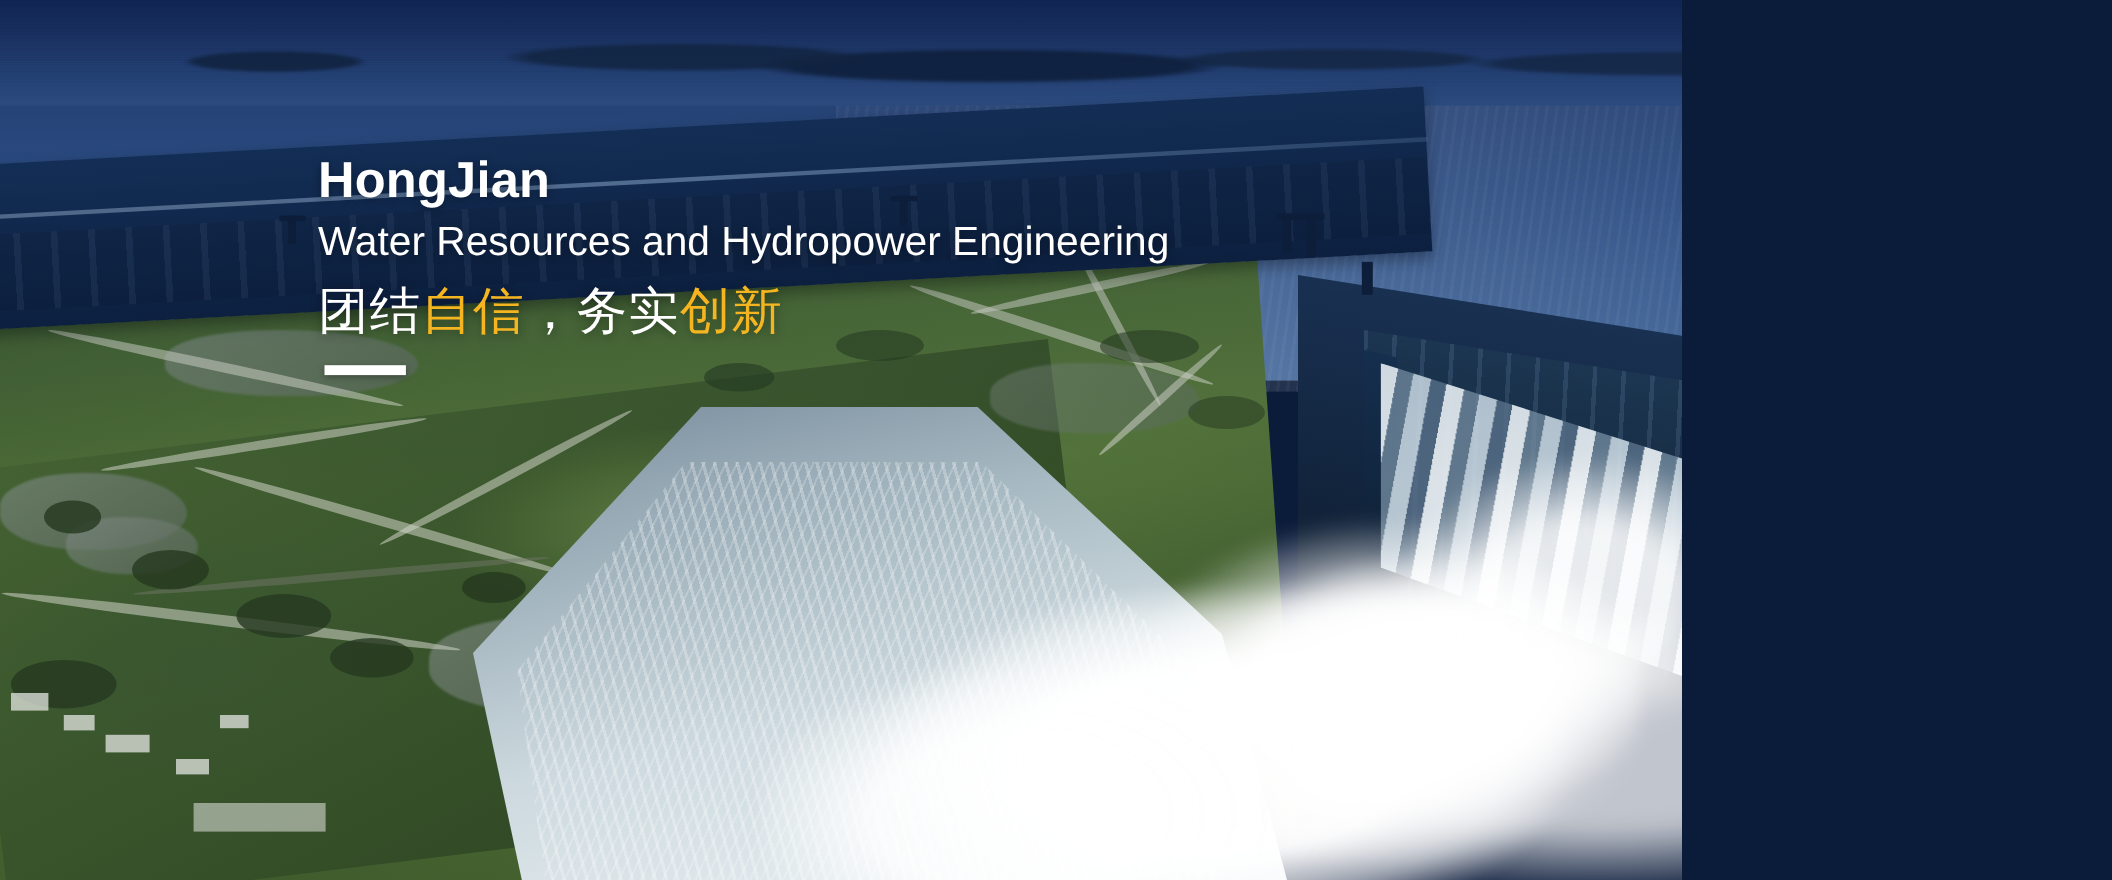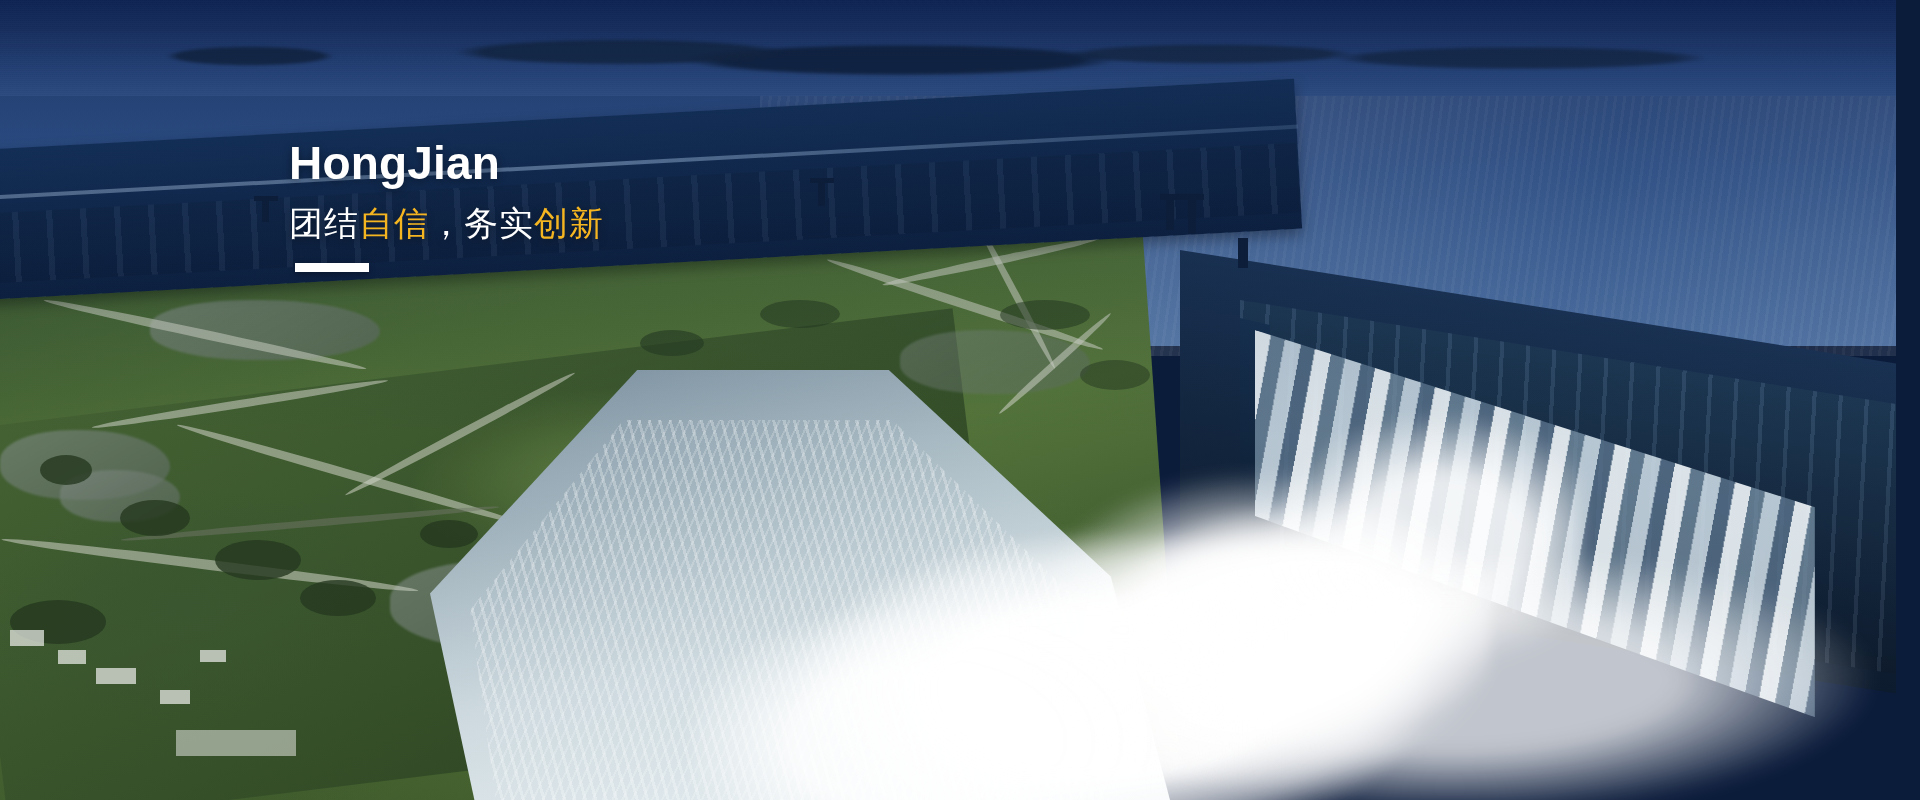--- a/index.html
+++ b/index.html
@@ -1,21 +1,21 @@
 <!DOCTYPE html>
 <html><head>
 <meta charset="utf-8">
 <style>
   * { margin:0; padding:0; box-sizing:border-box; }
   html,body { width:1920px; height:800px; overflow:hidden; background:#0b1b3a; }
   body { font-family:"Liberation Sans","DejaVu Sans",sans-serif; }
 
   #banner {
     position:relative;
-    width:1896px;
+    width:1529px;
     height:800px;
     overflow:hidden;
   }
 
   
   .photo { position:absolute; inset:0; }
 
   
   .sky {
     position:absolute; left:0; top:0; width:1920px; height:150px;
@@ -214,21 +214,21 @@
   .tagline{
     font-size:37px;
     line-height:1.12;
     font-weight:400;
     color:#ffffff;
     white-space:nowrap;
     text-shadow:0 2px 8px rgba(0,0,0,.35);
     margin-bottom:10px;
   }
   .slogan{
-    font-size:34px;
+    font-size:46px;
     line-height:1.42;
     font-weight:400;
     color:#ffffff;
     letter-spacing:1px;
     white-space:nowrap;
     text-shadow:0 2px 10px rgba(0,0,0,.42);
   }
   .hl{ color:#f5b521; }
   .rule{
     margin-top:16px;
@@ -316,20 +316,21 @@
 
     <div class="plume"></div>
     <div class="plume2"></div>
     <div class="mist-right"></div>
 
     <div class="tone"></div>
   </div>
 
   <div class="copy">
     <div class="brand">HongJian</div>
+    <div class="tagline">Water Resources and Hydropower Engineering</div>
 
     <div class="slogan">
       <span>团结</span><span class="hl">自信</span><span>，务实</span><span class="hl">创新</span>
     </div>
 
 
     <div class="rule"></div>
   </div>
 
 </div>

